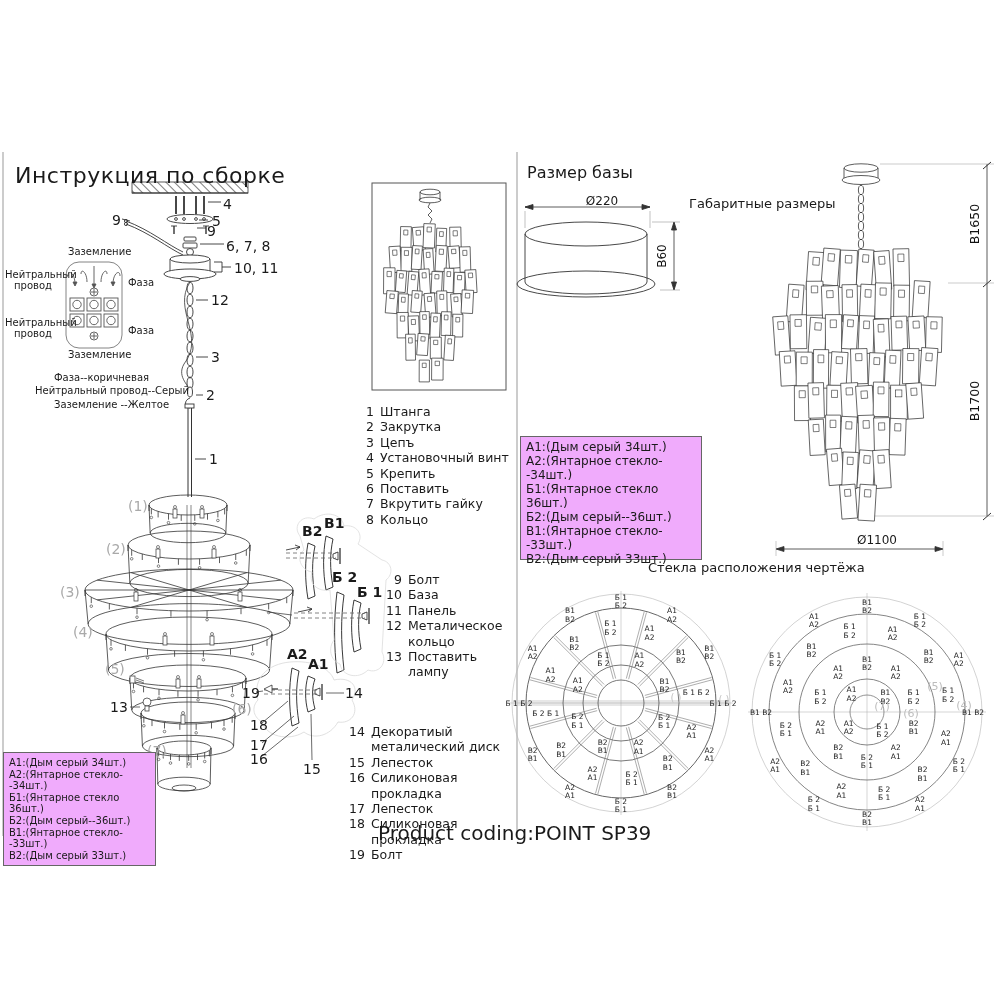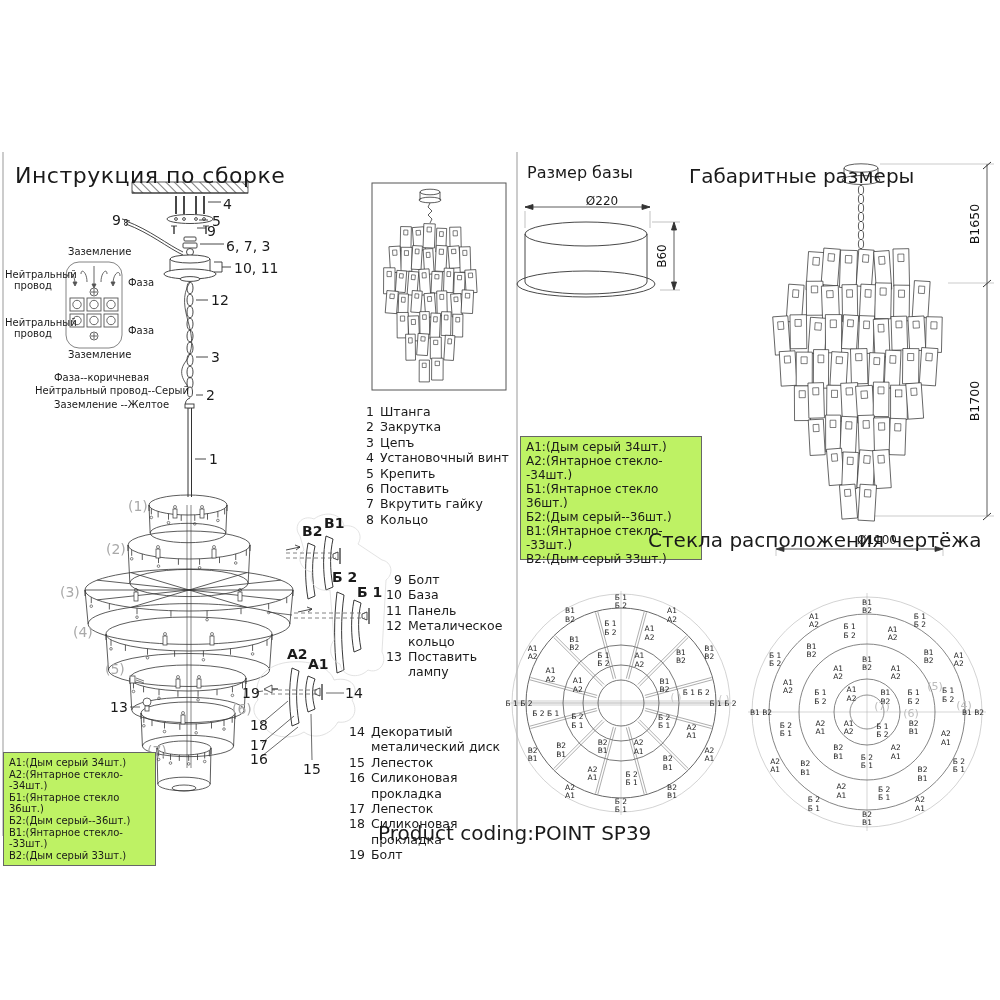--- a/index.html
+++ b/index.html
@@ -1,30 +1,30 @@
 <!DOCTYPE html>
 <html><head>
 <meta charset="utf-8">
 <style>
   html,body{margin:0;padding:0;}
   body{width:1000px;height:1000px;background:#fff;position:relative;overflow:hidden;
        font-family:"DejaVu Sans",sans-serif;color:#1a1a1a;}
   .t{position:absolute;white-space:nowrap;}
   .title{font-size:22px;letter-spacing:.5px;}
   .sect{font-size:16px;}
-  .sect2{font-size:20px;}
+  .sect2{font-size:13px;margin-top:32px;}
   .num{font-size:14px;}
   .tier{font-size:14px;color:#a9a9a9;}
   .tag{font-size:14px;font-weight:bold;}
   .wire{font-size:10px;}
   .dim{font-size:12px;text-align:center;}
   .plist{position:absolute;font-size:12.5px;line-height:15.4px;}
   .pl-row{display:flex;}
   .pl-num{min-width:18px;text-align:right;margin-right:6px;flex:none;}
-  .legend{position:absolute;border:1px solid #666;background:#bef264;box-sizing:border-box;
+  .legend{position:absolute;border:1px solid #666;background:#f0abfc;box-sizing:border-box;
           display:flex;flex-direction:column;justify-content:space-around;padding:3px 5px;}
   .lg-left{font-size:10px;}
   .lg-right{font-size:12px;}
   .product{font-size:20px;}
   svg{position:absolute;left:0;top:0;}
   .c{text-align:center;margin-left:16px;}
 </style>
 </head>
 <body>
 
@@ -896,21 +896,21 @@
       <text x="882" y="710" font-size="11" fill="#bdbdbd" text-anchor="middle">(7)</text>
       <text x="911" y="717" font-size="11" fill="#bdbdbd" text-anchor="middle">(6)</text>
     </g>
 </svg>
 
 <div class="t title" style="left:15px;top:163px">Инструкция по сборке</div>
 
 <div class="t num" style="left:223px;top:196px">4</div>
 <div class="t num" style="left:212px;top:213px">5</div>
 <div class="t num" style="left:207px;top:223px">9</div>
-<div class="t num" style="left:226px;top:238px">6, 7, 3</div>
+<div class="t num" style="left:226px;top:238px">6, 7, 8</div>
 <div class="t num" style="left:234px;top:260px">10, 11</div>
 <div class="t num" style="left:211px;top:292px">12</div>
 <div class="t num" style="left:211px;top:349px">3</div>
 <div class="t num" style="left:206px;top:387px">2</div>
 <div class="t num" style="left:112px;top:212px">9</div>
 <div class="t num" style="left:209px;top:451px">1</div>
 <div class="t num" style="left:110px;top:699px">13</div>
 <div class="t num" style="left:242px;top:685px">19</div>
 <div class="t num" style="left:345px;top:685px">14</div>
 <div class="t num" style="left:250px;top:717px">18</div>

